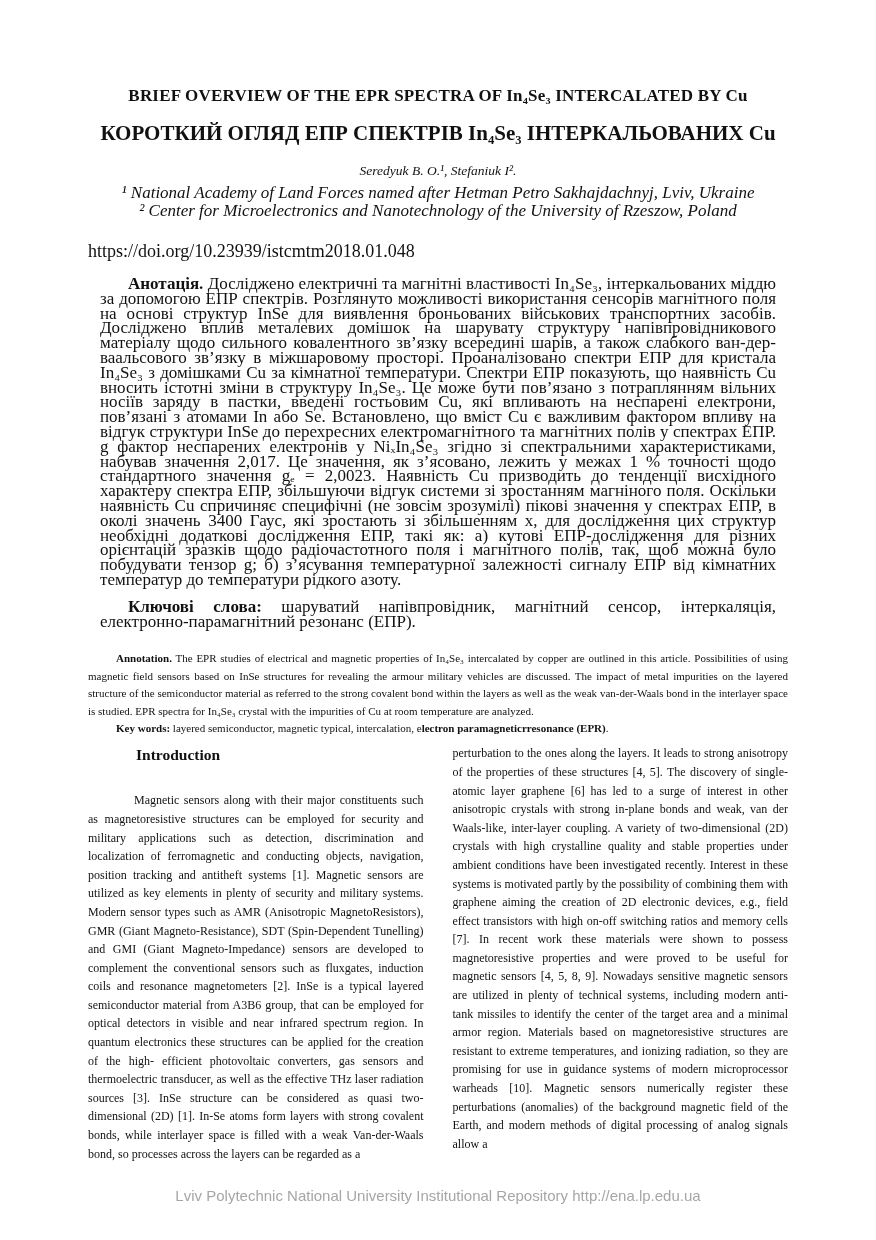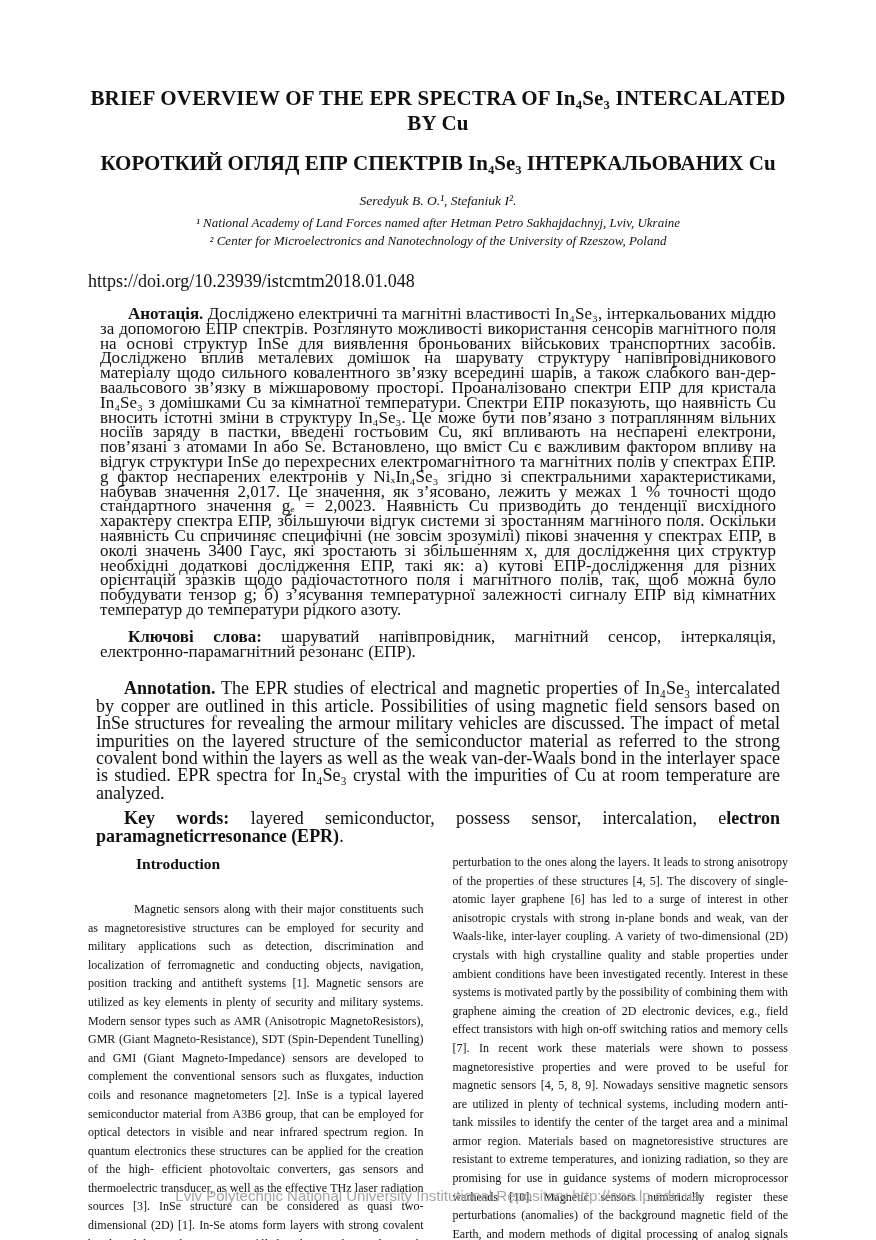--- a/index.html
+++ b/index.html
@@ -9,64 +9,64 @@
     height: 1240px;
     margin: 0 auto;
     background: #ffffff;
     box-sizing: border-box;
     padding: 86px 88px 0 88px;
     font-family: "Liberation Serif", serif;
     color: #111111;
     overflow: hidden;
   }
   .title-en {
-    font-size: 21px;
+    font-size: 17px;
     font-weight: bold;
     text-align: center;
     margin: 0 0 15px 0;
     letter-spacing: 0.2px;
   }
   .title-ua {
     font-size: 21px;
     font-weight: bold;
     text-align: center;
     margin: 0 0 17px 0;
   }
   .authors {
     font-size: 13.5px;
     font-weight: normal;
     font-style: italic;
     text-align: center;
     margin: 0 0 5px 0;
   }
   .affiliation {
-    font-size: 13px;
+    font-size: 17px;
     font-style: italic;
     text-align: center;
     line-height: 18px;
     margin: 0;
   }
   .doi {
     font-size: 18px;
     margin: 21px 0 15px 0;
     text-align: left;
   }
   .abstract-block p {
     font-size: 17px;
     line-height: 14.8px;
     text-align: justify;
     margin: 12px;
   }
   .abstract-block p.indent { text-indent: 28px; }
   .annotation-block { margin-top: 21px; }
   .annotation-block p {
-    font-size: 18px;
+    font-size: 11px;
     line-height: 17.4px;
     text-align: justify;
-    margin: 8px;
+    margin: 0;
   }
   .annotation-block p.indent { text-indent: 28px; }
   .runin { font-weight: bold; }
   .columns {
     display: flex;
     gap: 29px;
     margin-top: 7px;
   }
   .col { width: 343px; }
   .intro-heading {
@@ -107,21 +107,21 @@
 
   <p class="doi">https://doi.org/10.23939/istcmtm2018.01.048</p>
 
   <div class="abstract-block">
     <p class="indent"><span class="runin">Анотація.</span><span> Досліджено електричні та магнітні властивості In₄Se₃, інтеркальованих міддю за допомогою ЕПР спектрів. Розглянуто можливості використання сенсорів магнітного поля на основі структур InSe для виявлення броньованих військових транспортних засобів. Досліджено вплив металевих домішок на шарувату структуру напівпровідникового матеріалу щодо сильного ковалентного зв’язку всередині шарів, а також слабкого ван-дер-ваальсового зв’язку в міжшаровому просторі. Проаналізовано спектри ЕПР для кристала In₄Se₃ з домішками Cu за кімнатної температури. Спектри ЕПР показують, що наявність Cu вносить істотні зміни в структуру In₄Se₃. Це може бути пов’язано з потраплянням вільних носіїв заряду в пастки, введені гостьовим Cu, які впливають на неспарені електрони, пов’язані з атомами In або Se. Встановлено, що вміст Cu є важливим фактором впливу на відгук структури InSe до перехресних електромагнітного та магнітних полів у спектрах ЕПР. g фактор неспарених електронів у NiₓIn₄Se₃ згідно зі спектральними характеристиками, набував значення 2,017. Це значення, як з’ясовано, лежить у межах 1 % точності щодо стандартного значення gₑ = 2,0023. Наявність Cu призводить до тенденції висхідного характеру спектра ЕПР, збільшуючи відгук системи зі зростанням магніного поля. Оскільки наявність Cu спричиняє специфічні (не зовсім зрозумілі) пікові значення у спектрах ЕПР, в околі значень 3400 Гаус, які зростають зі збільшенням x, для дослідження цих структур необхідні додаткові дослідження ЕПР, такі як: а) кутові ЕПР-дослідження для різних орієнтацій зразків щодо радіочастотного поля і магнітного полів, так, щоб можна було побудувати тензор g; б) з’ясування температурної залежності сигналу ЕПР від кімнатних температур до температури рідкого азоту.</span></p>
     <p class="indent"><span class="runin">Ключові слова:</span><span> шаруватий напівпровідник, магнітний сенсор, інтеркаляція, електронно-парамагнітний резонанс (ЕПР).</span></p>
   </div>
 
   <div class="annotation-block">
     <p class="indent"><span class="runin">Annotation.</span><span> The EPR studies of electrical and magnetic properties of In₄Se₃ intercalated by copper are outlined in this article. Possibilities of using magnetic field sensors based on InSe structures for revealing the armour military vehicles are discussed. The impact of metal impurities on the layered structure of the semiconductor material as referred to the strong covalent bond within the layers as well as the weak van-der-Waals bond in the interlayer space is studied. EPR spectra for In₄Se₃ crystal with the impurities of Cu at room temperature are analyzed.</span></p>
-    <p class="indent"><span class="runin">Key words:</span><span> layered semiconductor, possess sensor, intercalation, e</span><span class="runin">lectron paramagneticrresonance (EPR)</span><span>.</span></p>
+    <p class="indent"><span class="runin">Key words:</span><span> layered semiconductor, magnetic typical, intercalation, e</span><span class="runin">lectron paramagneticrresonance (EPR)</span><span>.</span></p>
   </div>
 
   <div class="columns">
     <div class="col">
       <h3 class="intro-heading">Introduction</h3>
       <p class="body-text first-par">Magnetic sensors along with their major constituents such as magnetoresistive structures can be employed for security and military applications such as detection, discrimination and localization of ferromagnetic and conducting objects, navigation, position tracking and antitheft systems [1]. Magnetic sensors are utilized as key elements in plenty of security and military systems. Modern sensor types such as AMR (Anisotropic MagnetoResistors), GMR (Giant Magneto-Resistance), SDT (Spin-Dependent Tunelling) and GMI (Giant Magneto-Impedance) sensors are developed to complement the conventional sensors such as fluxgates, induction coils and resonance magnetometers [2]. InSe is a typical layered semiconductor material from A3B6 group, that can be employed for optical detectors in visible and near infrared spectrum region. In quantum electronics these structures can be applied for the creation of the high- efficient photovoltaic converters, gas sensors and thermoelectric transducer, as well as the effective THz laser radiation sources [3]. InSe structure can be considered as quasi two-dimensional (2D) [1]. In-Se atoms form layers with strong covalent bonds, while interlayer space is filled with a weak Van-der-Waals bond, so processes across the layers can be regarded as a</p>
     </div>
     <div class="col">
       <p class="body-text">perturbation to the ones along the layers. It leads to strong anisotropy of the properties of these structures [4, 5]. The discovery of single-atomic layer graphene [6] has led to a surge of interest in other anisotropic crystals with strong in-plane bonds and weak, van der Waals-like, inter-layer coupling. A variety of two-dimensional (2D) crystals with high crystalline quality and stable properties under ambient conditions have been investigated recently. Interest in these systems is motivated partly by the possibility of combining them with graphene aiming the creation of 2D electronic devices, e.g., field effect transistors with high on-off switching ratios and memory cells [7]. In recent work these materials were shown to possess magnetoresistive properties and were proved to be useful for magnetic sensors [4, 5, 8, 9]. Nowadays sensitive magnetic sensors are utilized in plenty of technical systems, including modern anti-tank missiles to identify the center of the target area and a minimal armor region. Materials based on magnetoresistive structures are resistant to extreme temperatures, and ionizing radiation, so they are promising for use in guidance systems of modern microprocessor warheads [10]. Magnetic sensors numerically register these perturbations (anomalies) of the background magnetic field of the Earth, and modern methods of digital processing of analog signals allow a</p>
     </div>

